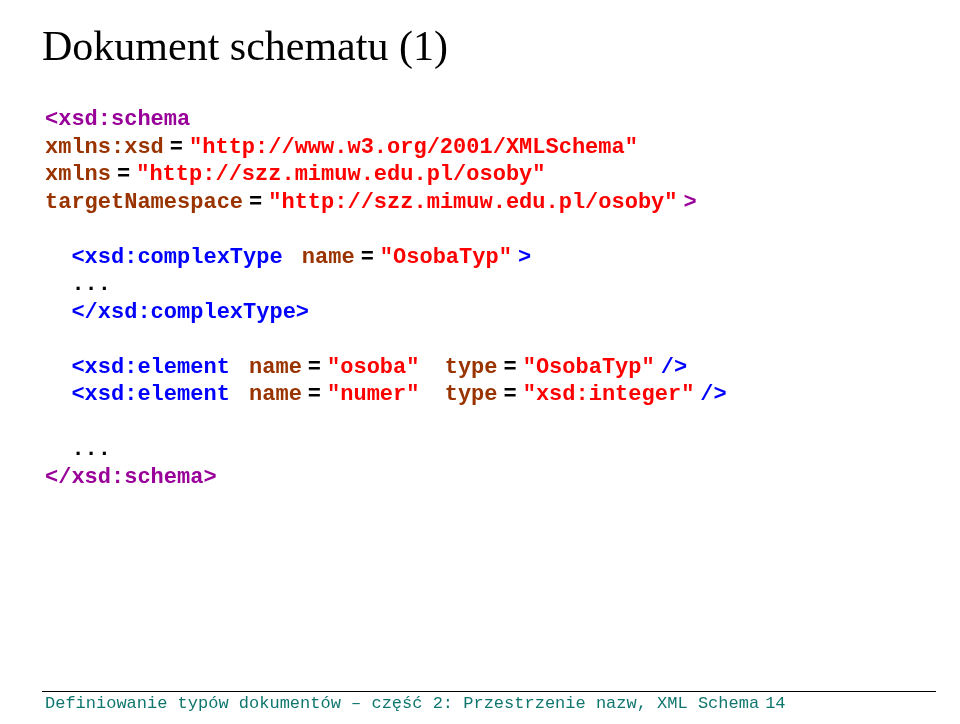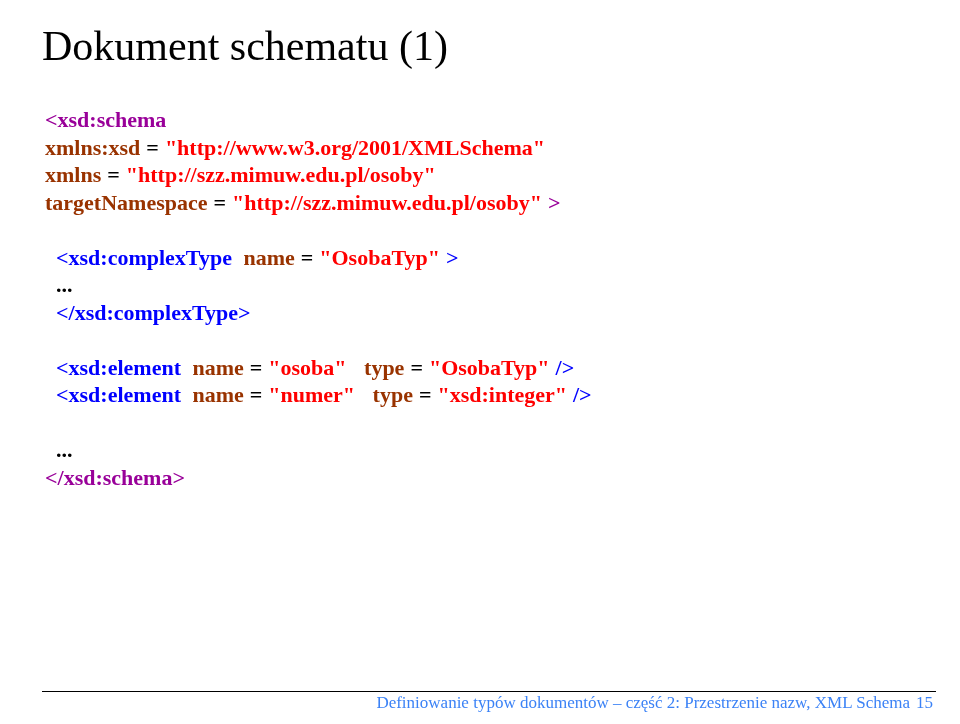--- a/index.html
+++ b/index.html
@@ -22,21 +22,21 @@
       position: relative;
     }
     .title {
       font-size: 42px;
       font-weight: normal;
       color: #000000;
       margin-bottom: 36px;
       letter-spacing: 0px;
     }
     .code-block {
-      font-family: Liberation Serif, serif;
+      font-family: Liberation Mono, monospace;
       font-size: 22px;
       font-weight: bold;
       line-height: 1.25;
       white-space: pre;
       color: #000000;
     }
     .c-purple {
       color: #990099;
     }
     .c-brown {
@@ -47,25 +47,25 @@
     }
     .c-blue {
       color: #0000ff;
     }
     .footer {
       position: absolute;
       bottom: 14px;
       left: 30px;
       right: 30px;
       display: flex;
-      justify-content: flex-end;
+      justify-content: flex-start;
       align-items: flex-end;
-      font-family: Liberation Serif, serif;
+      font-family: Liberation Mono, monospace;
       font-size: 17px;
-      color: #3b82f6;
+      color: #0f766e;
     }
     .footer-line {
       position: absolute;
       bottom: 38px;
       left: 30px;
       right: 30px;
       border-top: 1px solid #000000;
     }
   </style>
 </head>
@@ -85,15 +85,15 @@
 
 <span class="c-blue">  &lt;xsd:element </span><span class="c-brown">name</span><span>=</span><span class="c-red">"osoba"</span><span> </span><span class="c-brown">type</span><span>=</span><span class="c-red">"OsobaTyp"</span><span class="c-blue">/&gt;</span>
 <span class="c-blue">  &lt;xsd:element </span><span class="c-brown">name</span><span>=</span><span class="c-red">"numer"</span><span> </span><span class="c-brown">type</span><span>=</span><span class="c-red">"xsd:integer"</span><span class="c-blue">/&gt;</span>
 
 <span>  ...</span>
 <span class="c-purple">&lt;/xsd:schema&gt;</span></div>
 
   <div class="footer-line"></div>
   <div class="footer">
     <span>Definiowanie typów dokumentów – część 2: Przestrzenie nazw, XML Schema</span>
-    <span>15</span>
+    <span>14</span>
   </div>
 </div>
 
 </body></html>

